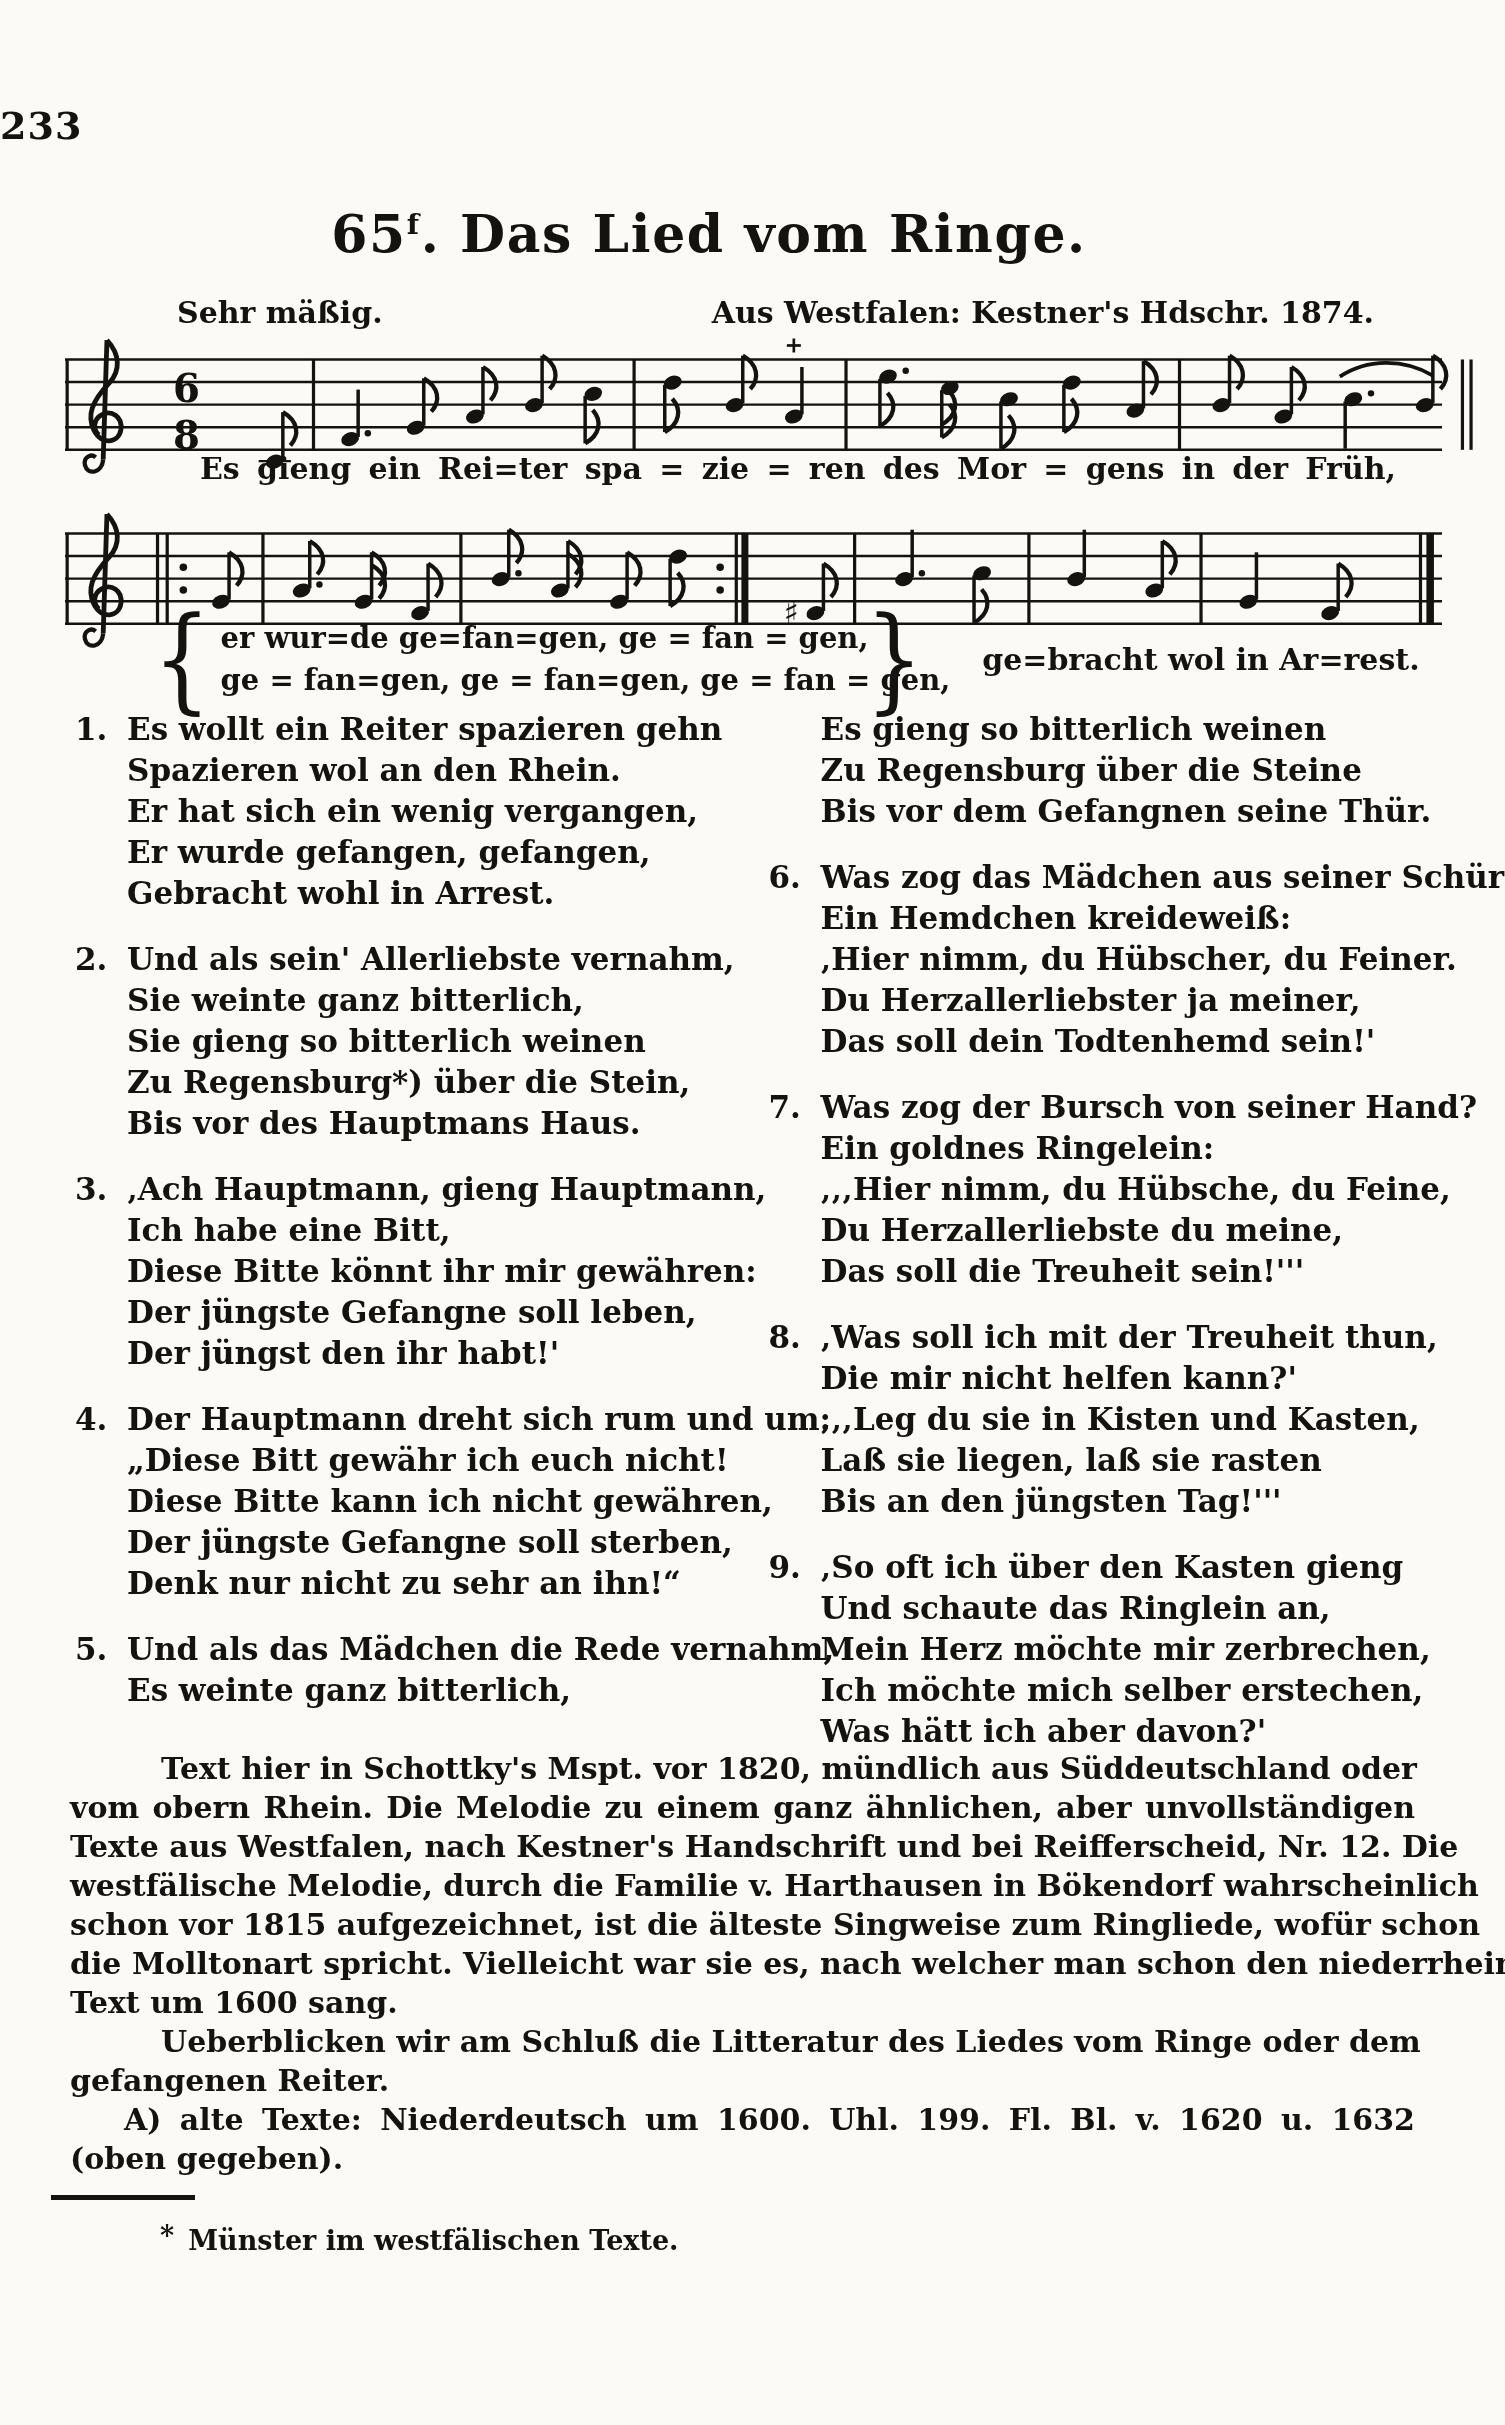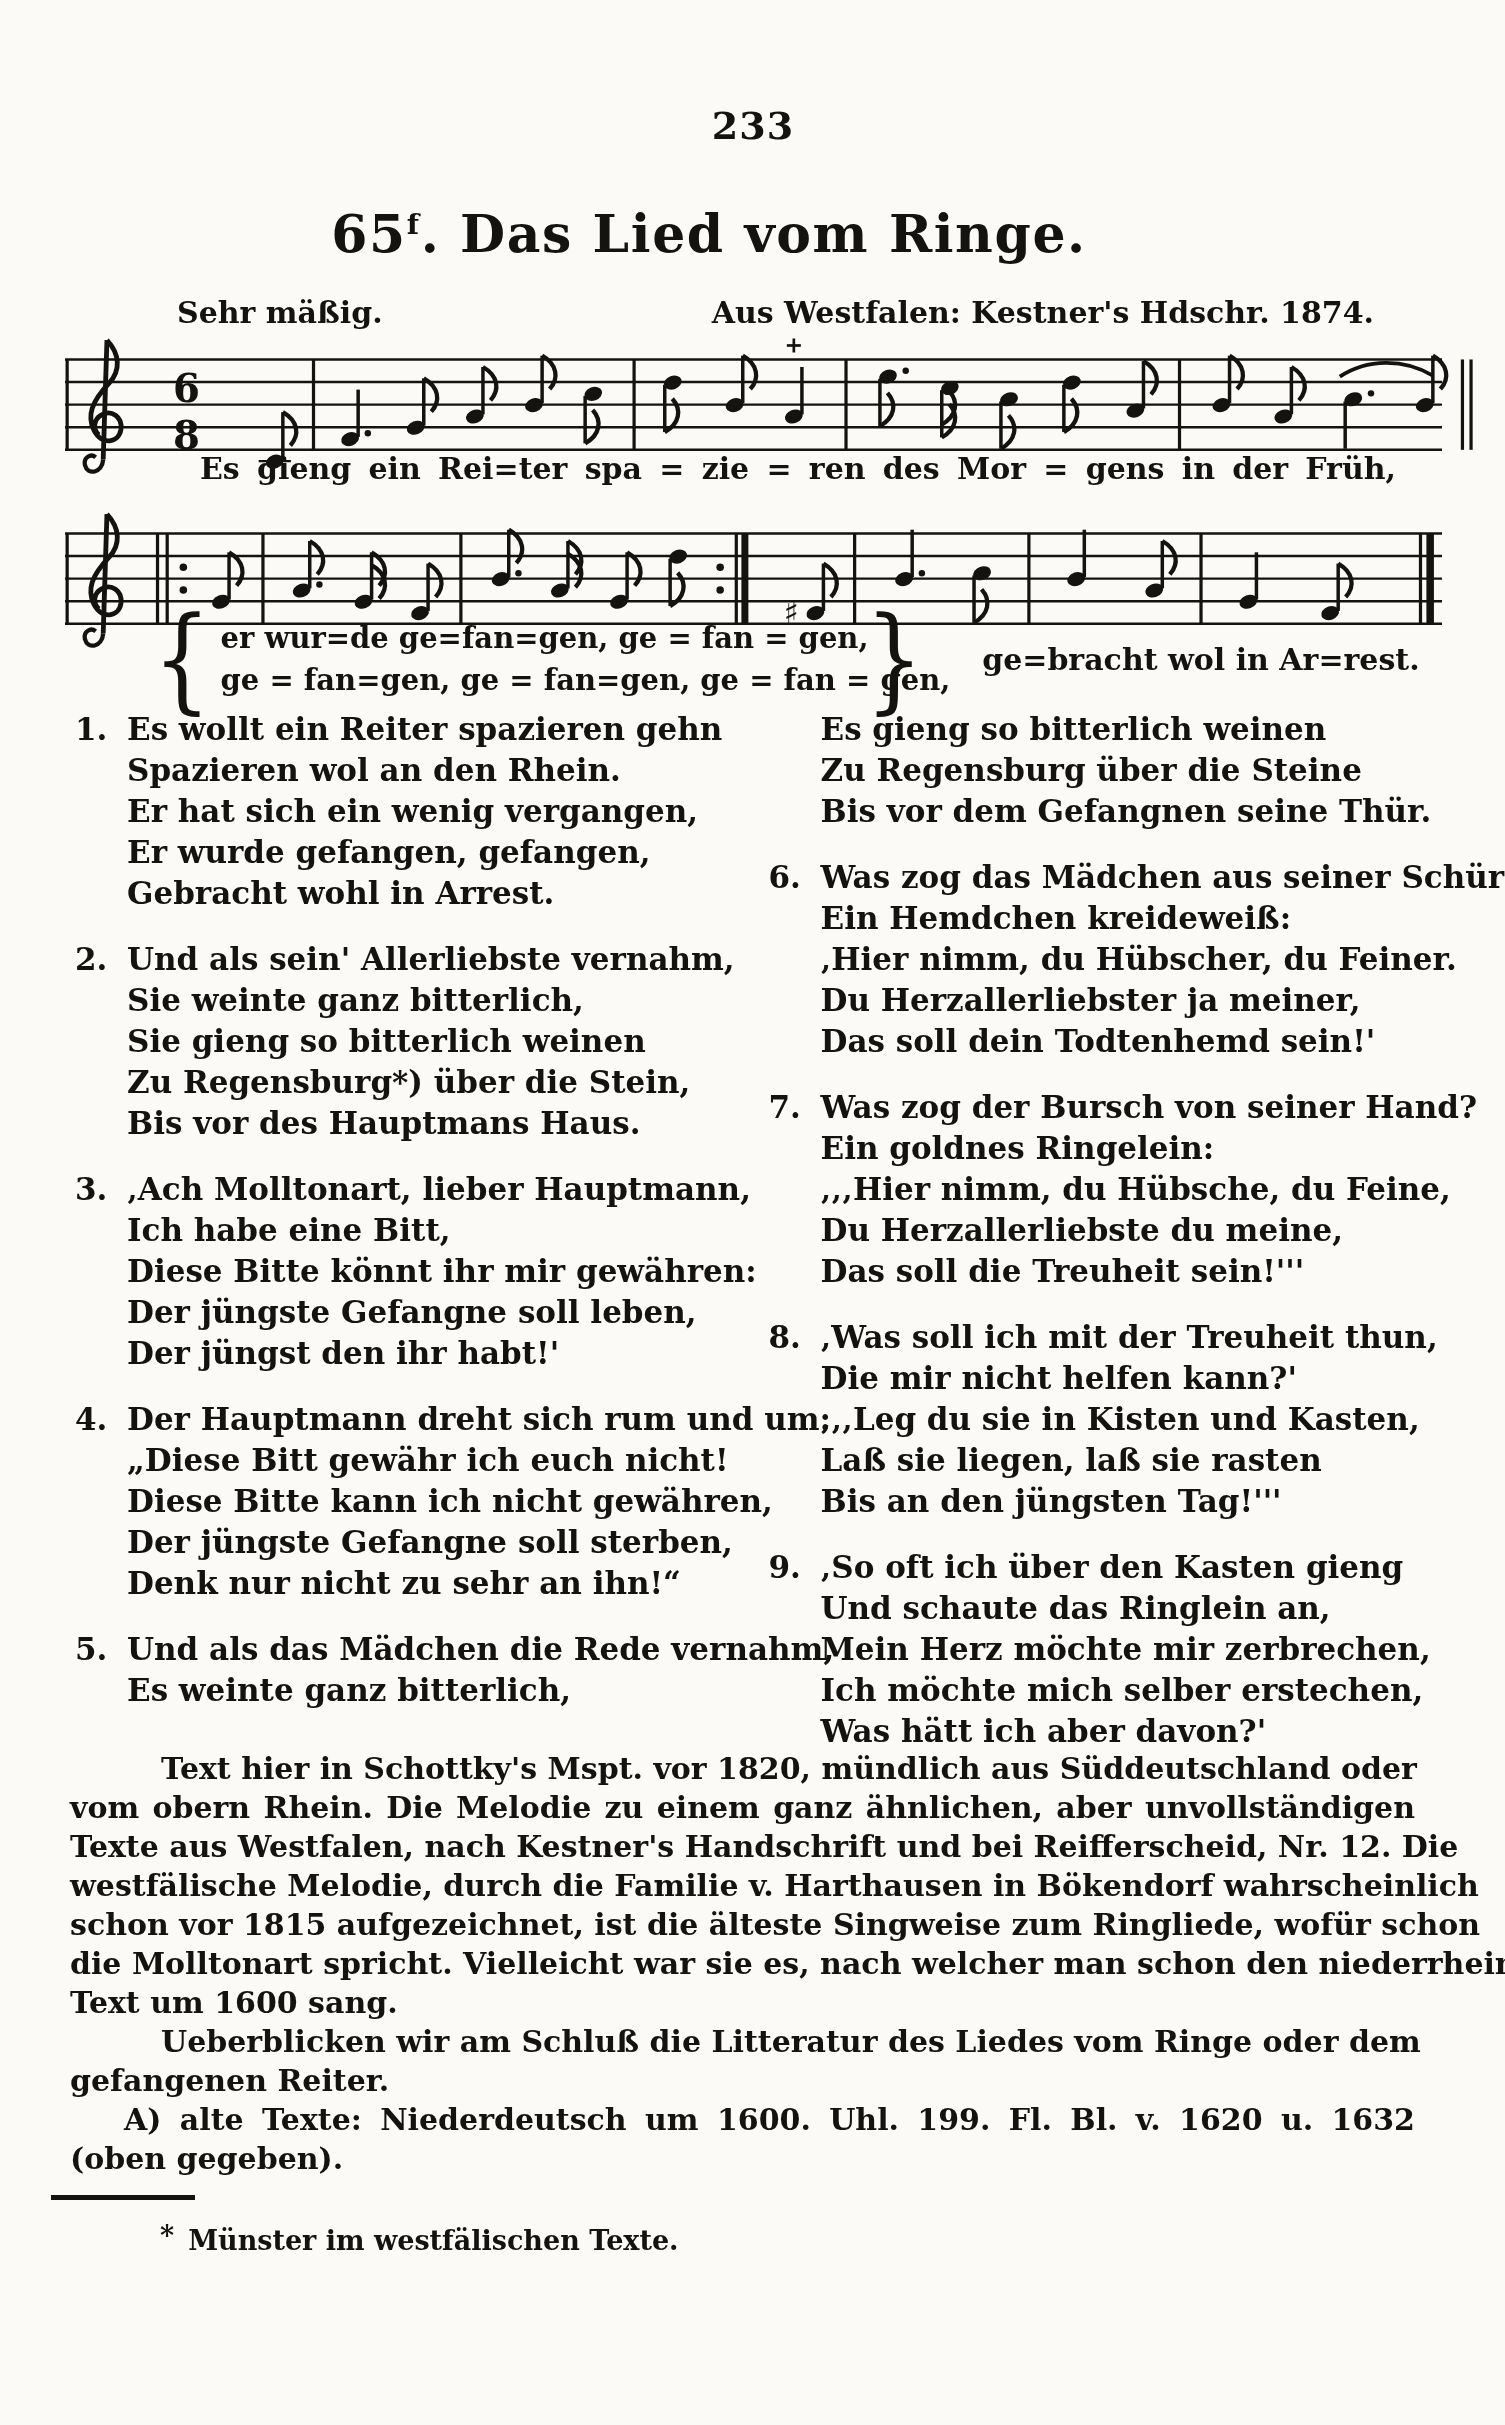--- a/index.html
+++ b/index.html
@@ -3,21 +3,21 @@
 <meta charset="utf-8">
 <style>
   html,body{margin:0;padding:0;}
   body{
     width:1506px;height:2426px;position:relative;
     background:#fbfaf6;color:#151310;
     font-family:"DejaVu Serif","Liberation Serif",serif;
     overflow:hidden;
   }
   .abs{position:absolute;}
-  #page-number{top:103px;left:0;width:1506px;text-align:center;
+  #page-number{top:103px;left:0;width:1506px;
     font-size:38px;font-weight:bold;letter-spacing:1.1px;}
   #song-title{top:203px;left:0;width:1418px;text-align:center;
     font-size:52px;font-weight:bold;letter-spacing:1.6px;}
   #song-title sup{font-size:0.55em;vertical-align:super;}
   #tempo-marking{top:295px;left:177px;font-size:30px;font-weight:bold;}
   #source-attribution{top:295px;right:132px;font-size:30px;font-weight:bold;}
   .staff-svg{overflow:visible;}
   #staff1{top:322px;left:65px;}
   #staff2{top:496px;left:65px;}
   #staff1-lyrics{top:451px;left:200px;width:1196px;
@@ -249,21 +249,21 @@
           <div class="v-line">Und als sein' Allerliebste vernahm,</div>
           <div class="v-line">Sie weinte ganz bitterlich,</div>
           <div class="v-line">Sie gieng so bitterlich weinen</div>
           <div class="v-line">Zu Regensburg*) über die Stein,</div>
           <div class="v-line">Bis vor des Hauptmans Haus.</div>
         </div>
       </div>
       <div class="verse">
         <div class="v-num">3.</div>
         <div class="v-lines">
-          <div class="v-line">‚Ach Molltonart, lieber Hauptmann,</div>
+          <div class="v-line">‚Ach Hauptmann, gieng Hauptmann,</div>
           <div class="v-line">Ich habe eine Bitt,</div>
           <div class="v-line">Diese Bitte könnt ihr mir gewähren:</div>
           <div class="v-line">Der jüngste Gefangne soll leben,</div>
           <div class="v-line">Der jüngst den ihr habt!'</div>
         </div>
       </div>
       <div class="verse">
         <div class="v-num">4.</div>
         <div class="v-lines">
           <div class="v-line">Der Hauptmann dreht sich rum und um:</div>

